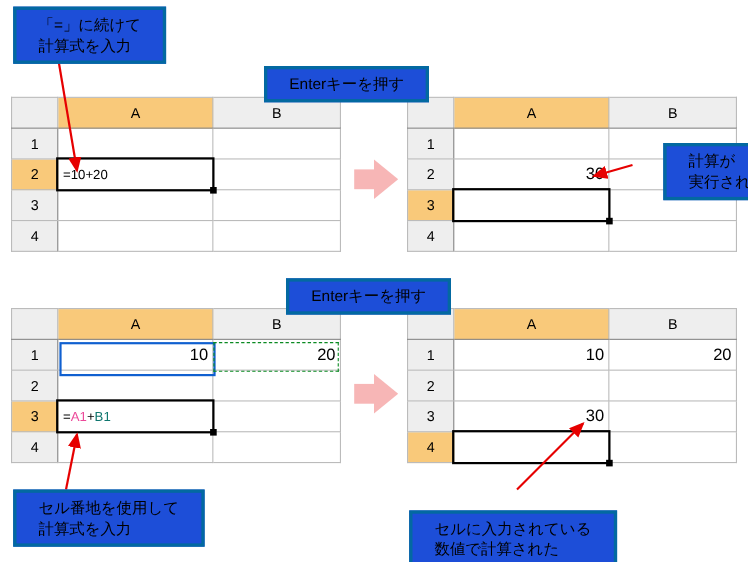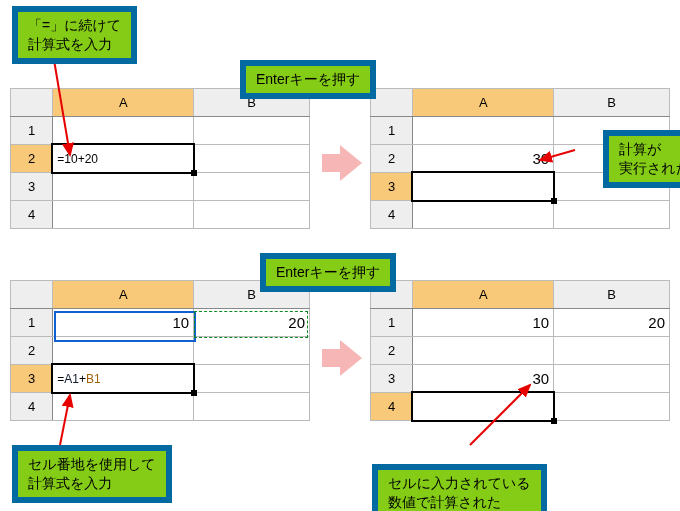--- a/index.html
+++ b/index.html
@@ -75,23 +75,23 @@
   .sel-handle {
     position: absolute;
     right: -4px;
     bottom: -4px;
     width: 6px;
     height: 6px;
     background: #000;
   }
   .callout {
     position: absolute;
-    border: 6px solid #0369a1;
-    background: #84cc16;
-    padding: 4px 10px;
+    border: 3px solid #0369a1;
+    background: #1d4ed8;
+    padding: 4px 20px;
     font-size: 14px;
     line-height: 1.35;
     white-space: nowrap;
     z-index: 20;
   }
   .arrow-block {
     position: absolute;
     width: 40px;
     height: 36px;
     z-index: 5;
@@ -112,24 +112,24 @@
     height: 0;
     border-top: 18px solid transparent;
     border-bottom: 18px solid transparent;
     border-left: 22px solid #f7b6b6;
   }
   .overlay {
     position: absolute;
     pointer-events: none;
   }
   .ref-blue {
-    color: #0f172a;
+    color: #ec4899;
   }
   .ref-green {
-    color: #a16207;
+    color: #0f766e;
   }
   svg.lines {
     position: absolute;
     left: 0;
     top: 0;
     pointer-events: none;
     z-index: 15;
   }
   .marquee {
     position: absolute;

